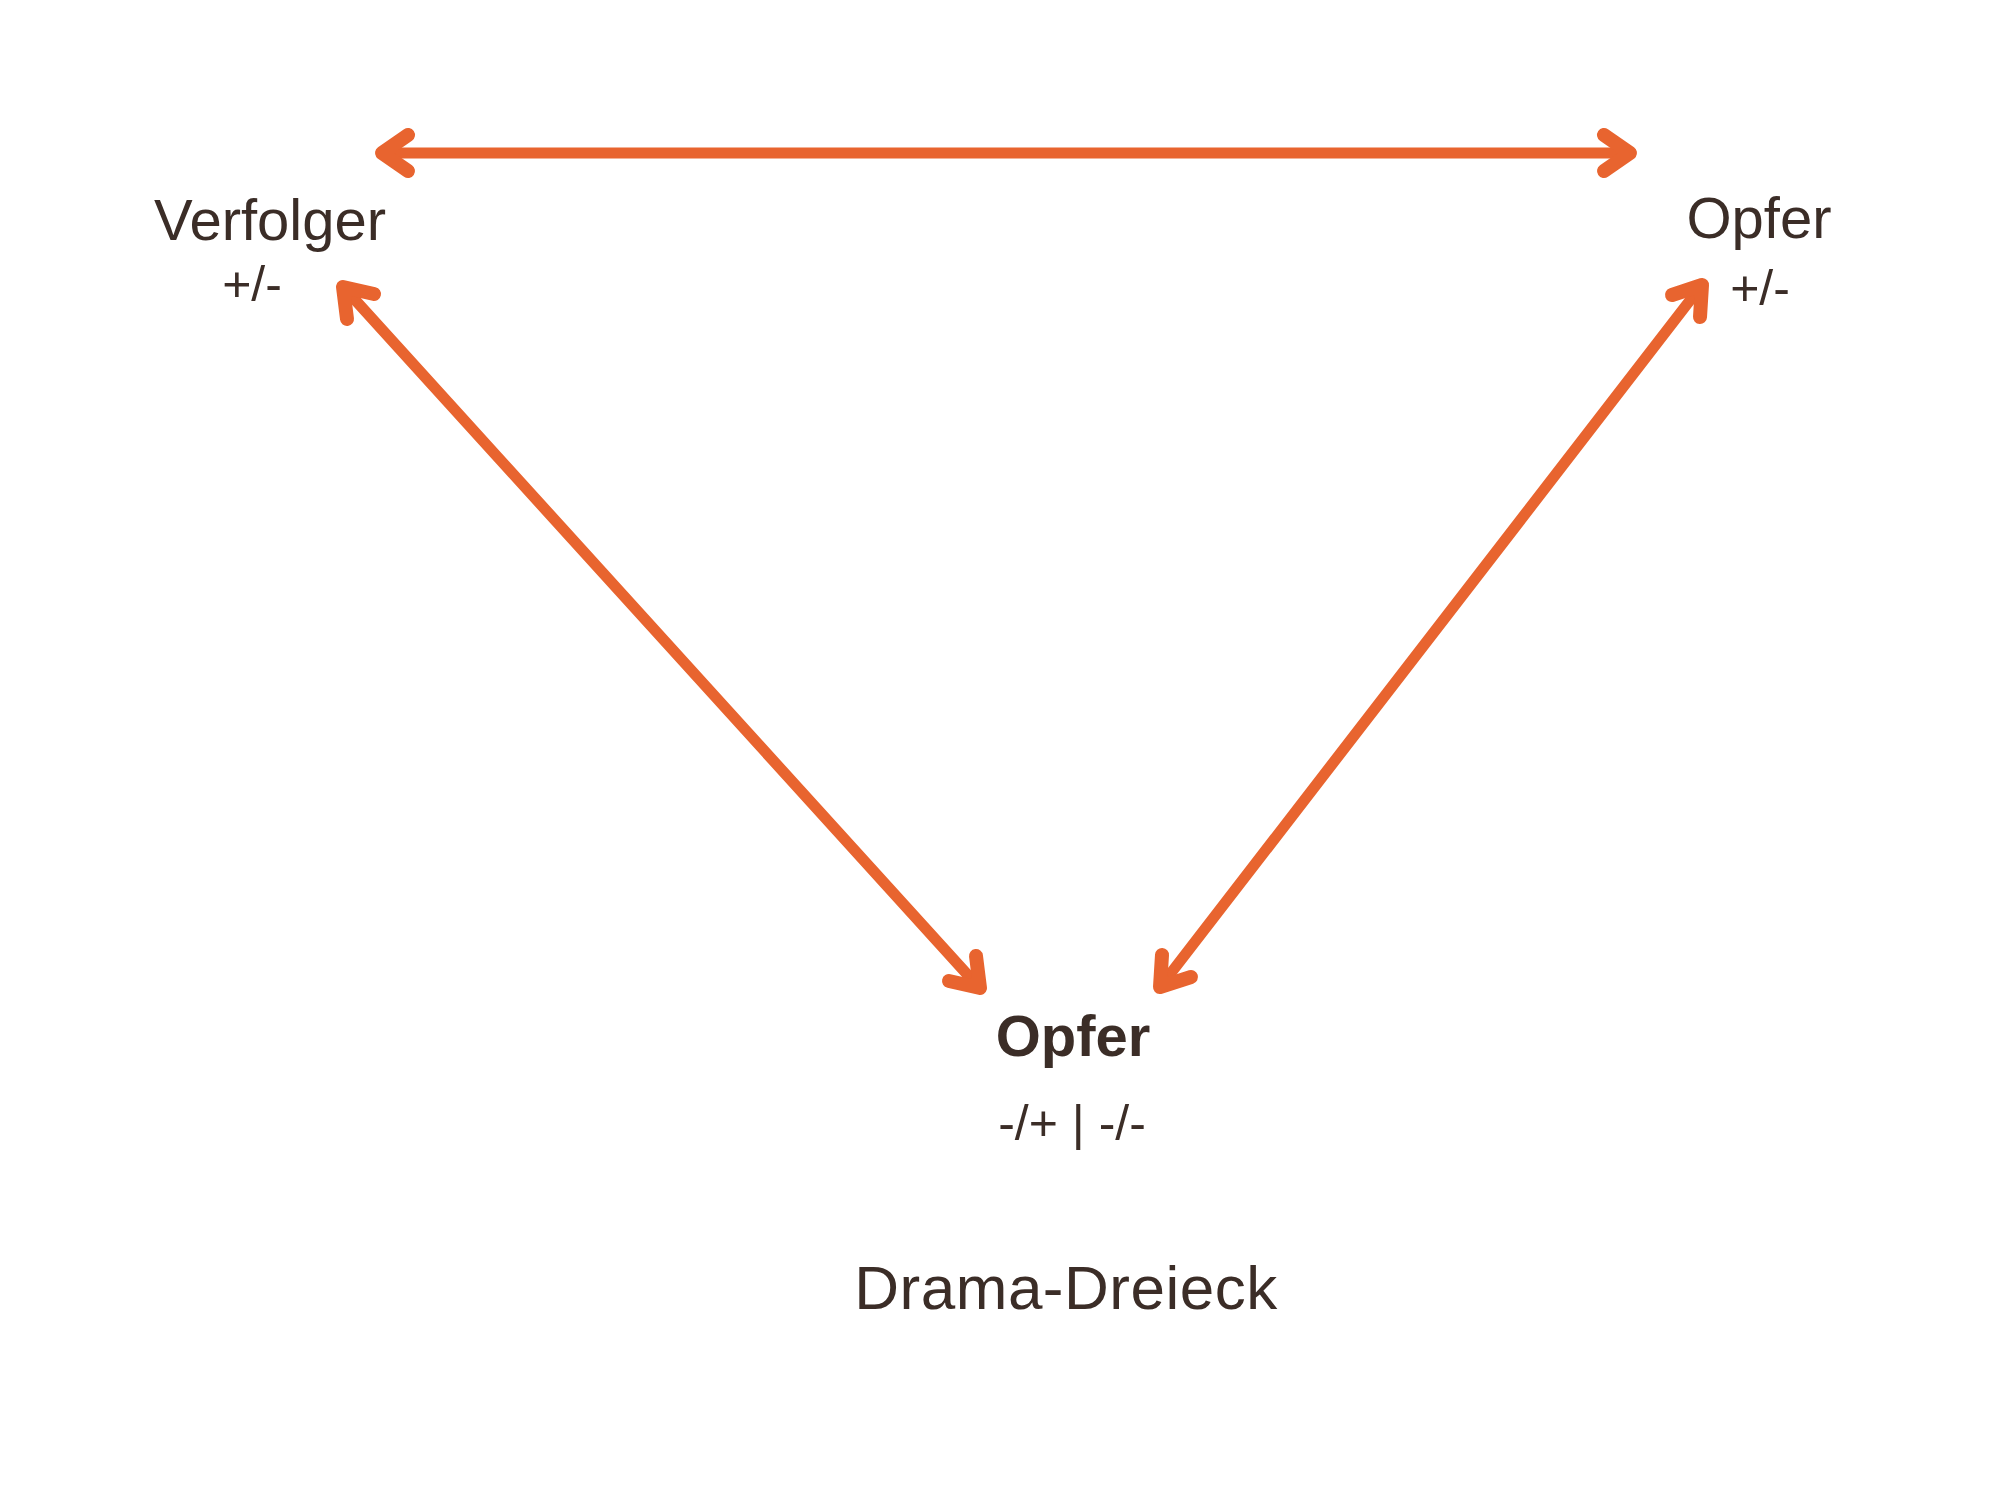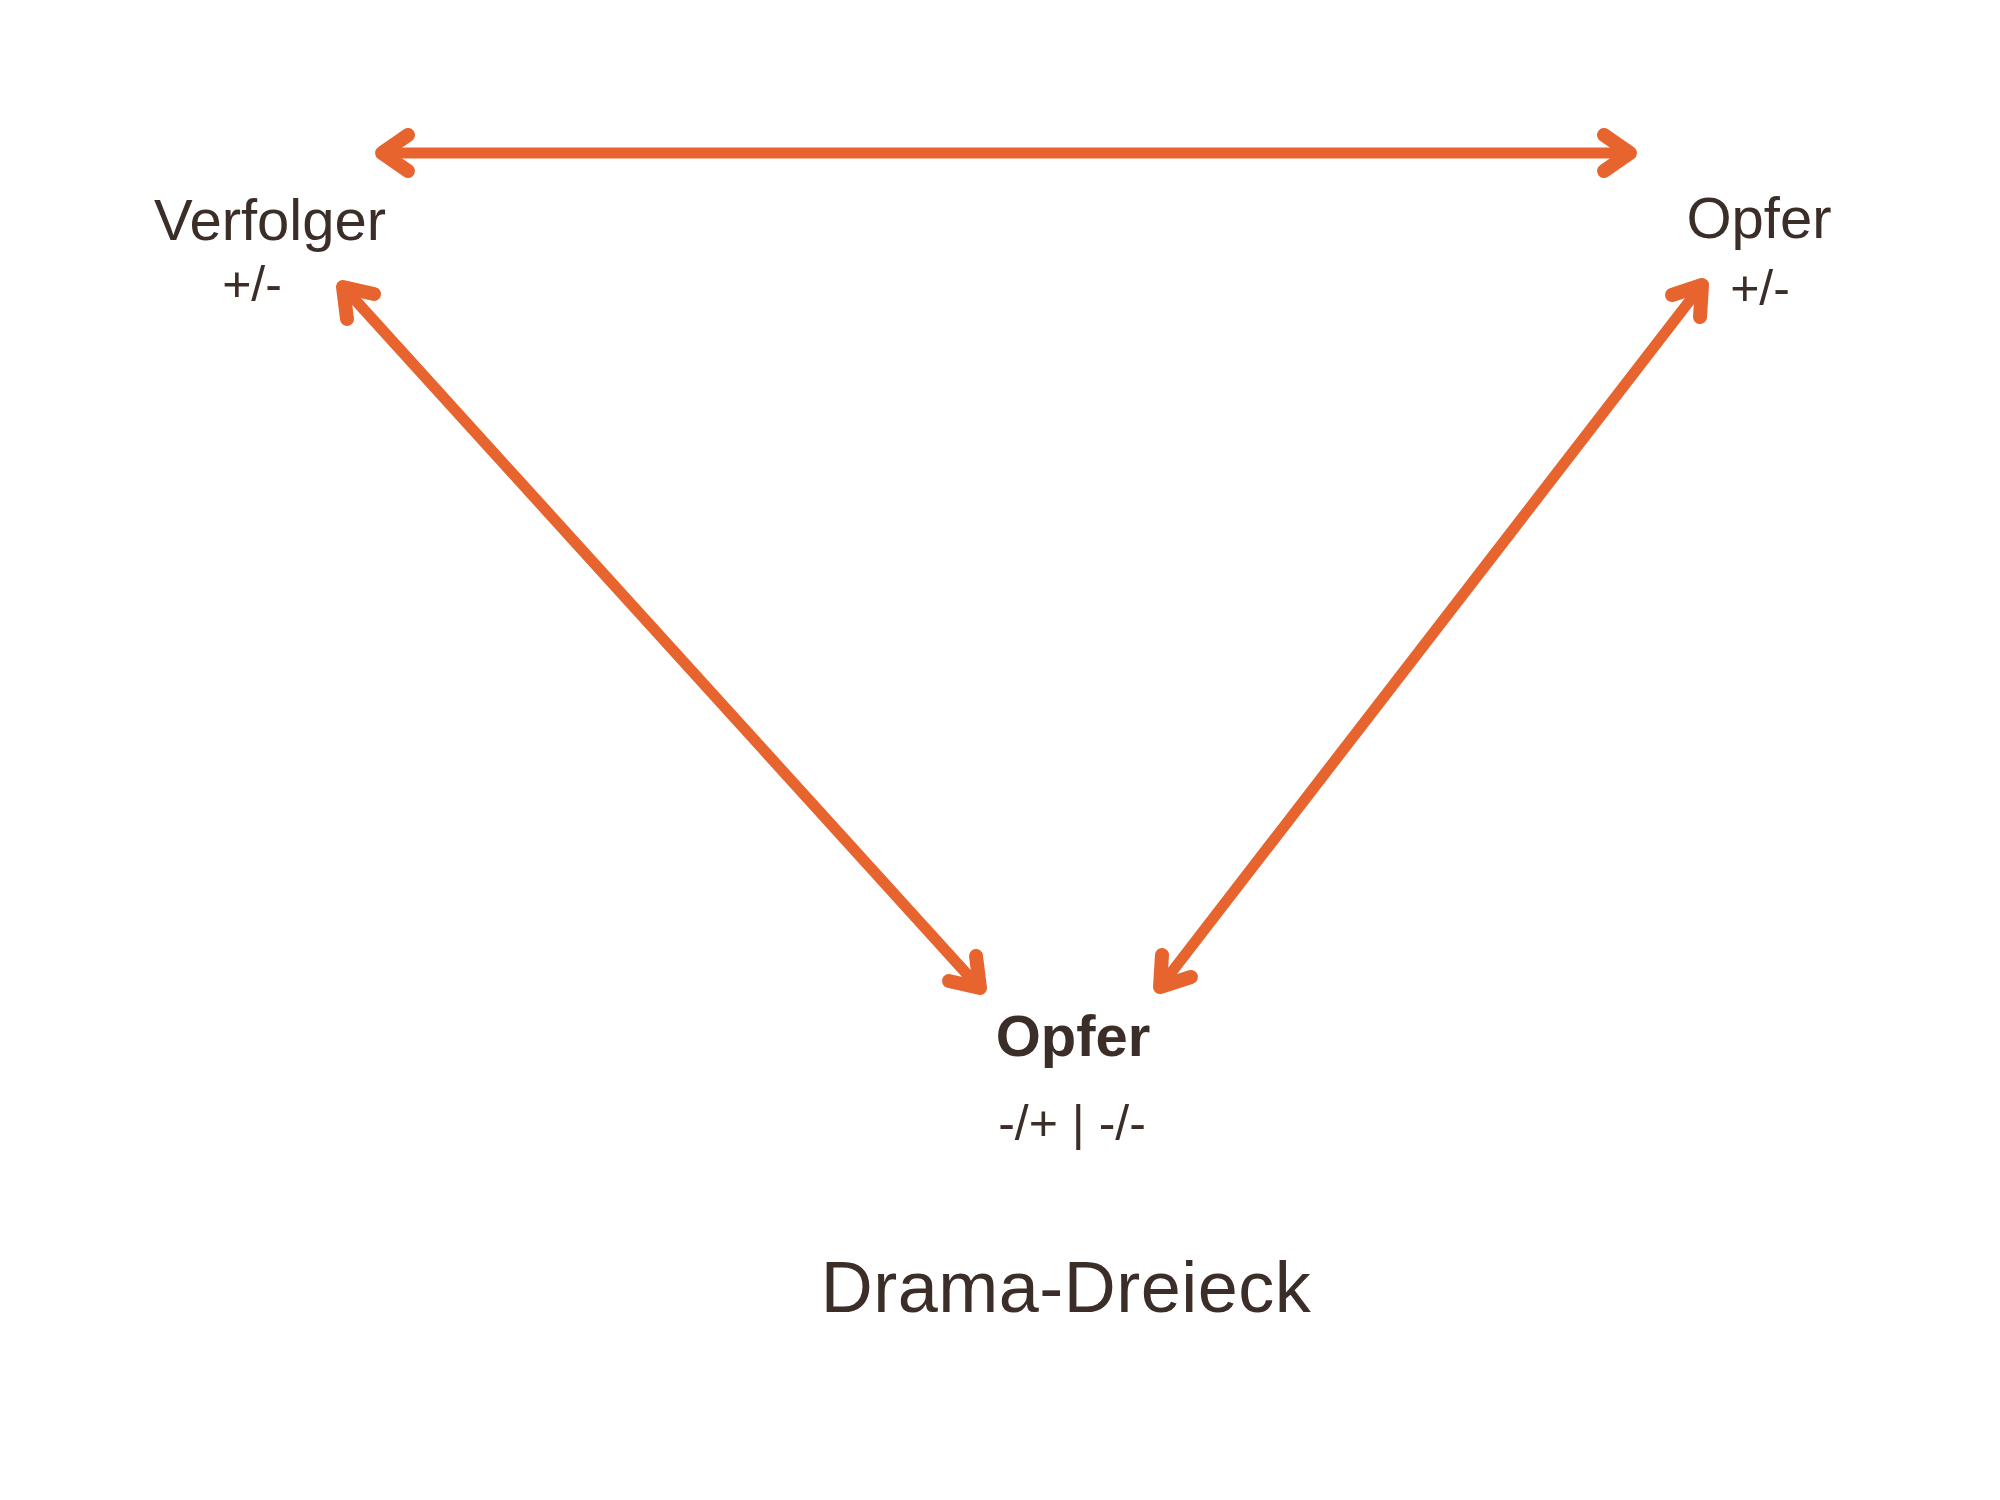--- a/index.html
+++ b/index.html
@@ -37,21 +37,21 @@
   .label {
     position: absolute;
     transform: translate(-50%, -50%);
     color: var(--text-color);
     white-space: nowrap;
     line-height: 1.1;
   }
   .node-label { font-size: 58px; font-weight: 400; }
   .node-label.bold { font-weight: 700; }
   .node-sub { font-size: 50px; font-weight: 400; }
-  .diagram-title { font-size: 72px; font-weight: 400; letter-spacing: 0.5px; }
+  .diagram-title { font-size: 62px; font-weight: 400; letter-spacing: 0.5px; }
 
   .pos-verfolger-label { left: 270px;  top: 220px; }
   .pos-verfolger-sub   { left: 252px;  top: 284px; }
   .pos-retter-label    { left: 1759px; top: 218px; }
   .pos-retter-sub      { left: 1760px; top: 288px; }
   .pos-opfer-label     { left: 1073px; top: 1036px; }
   .pos-opfer-sub       { left: 1072px; top: 1123px; }
   .pos-title           { left: 1066px; top: 1288px; }
 </style>
 </head>

